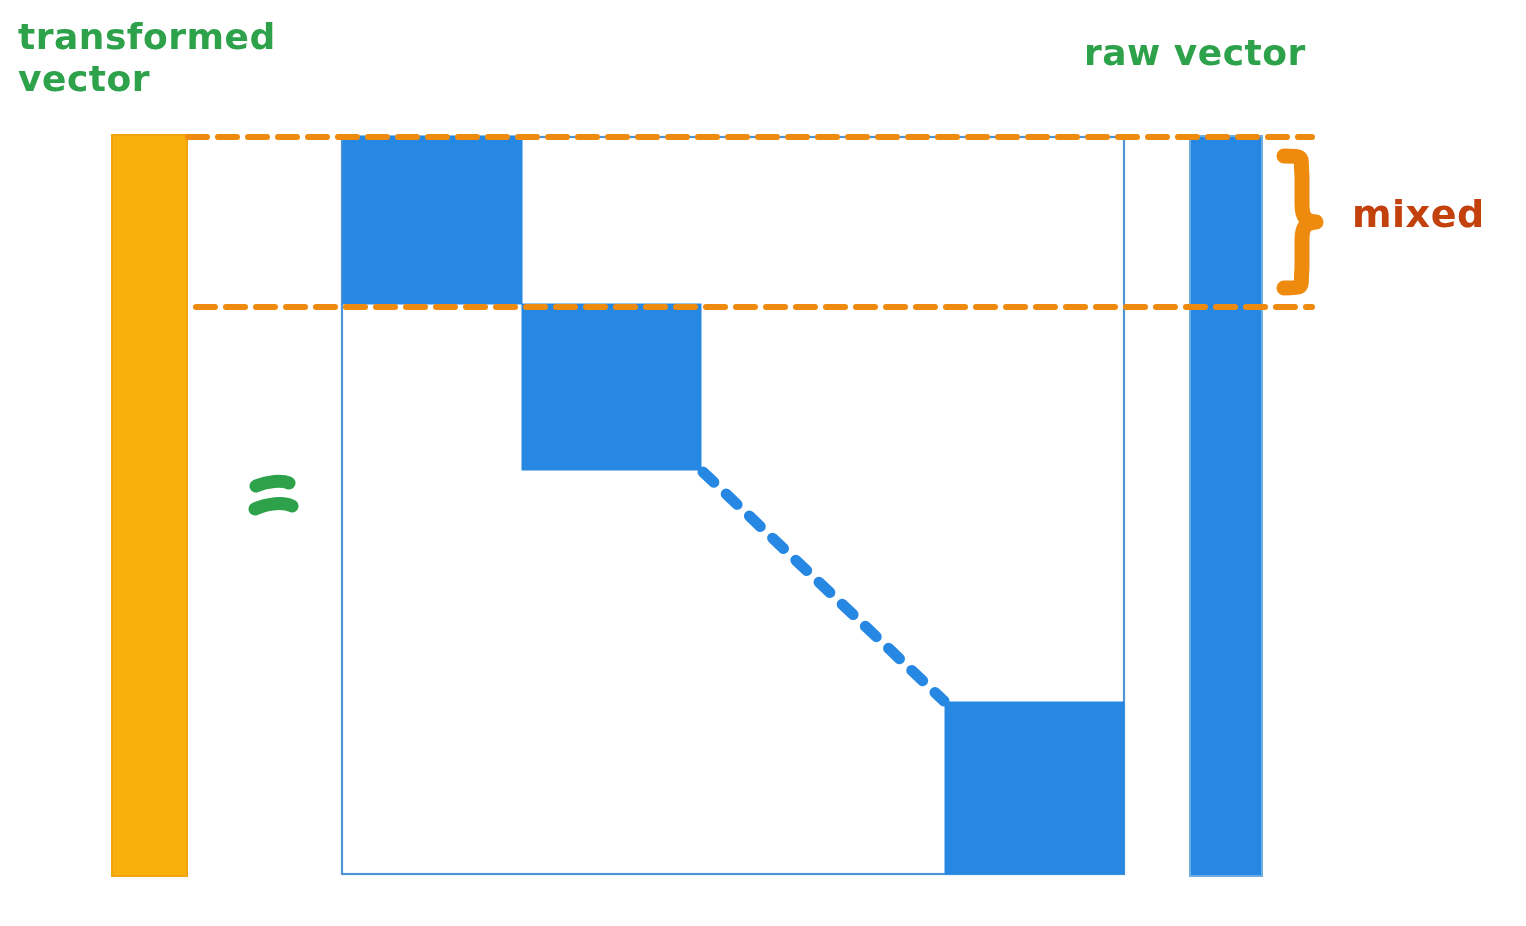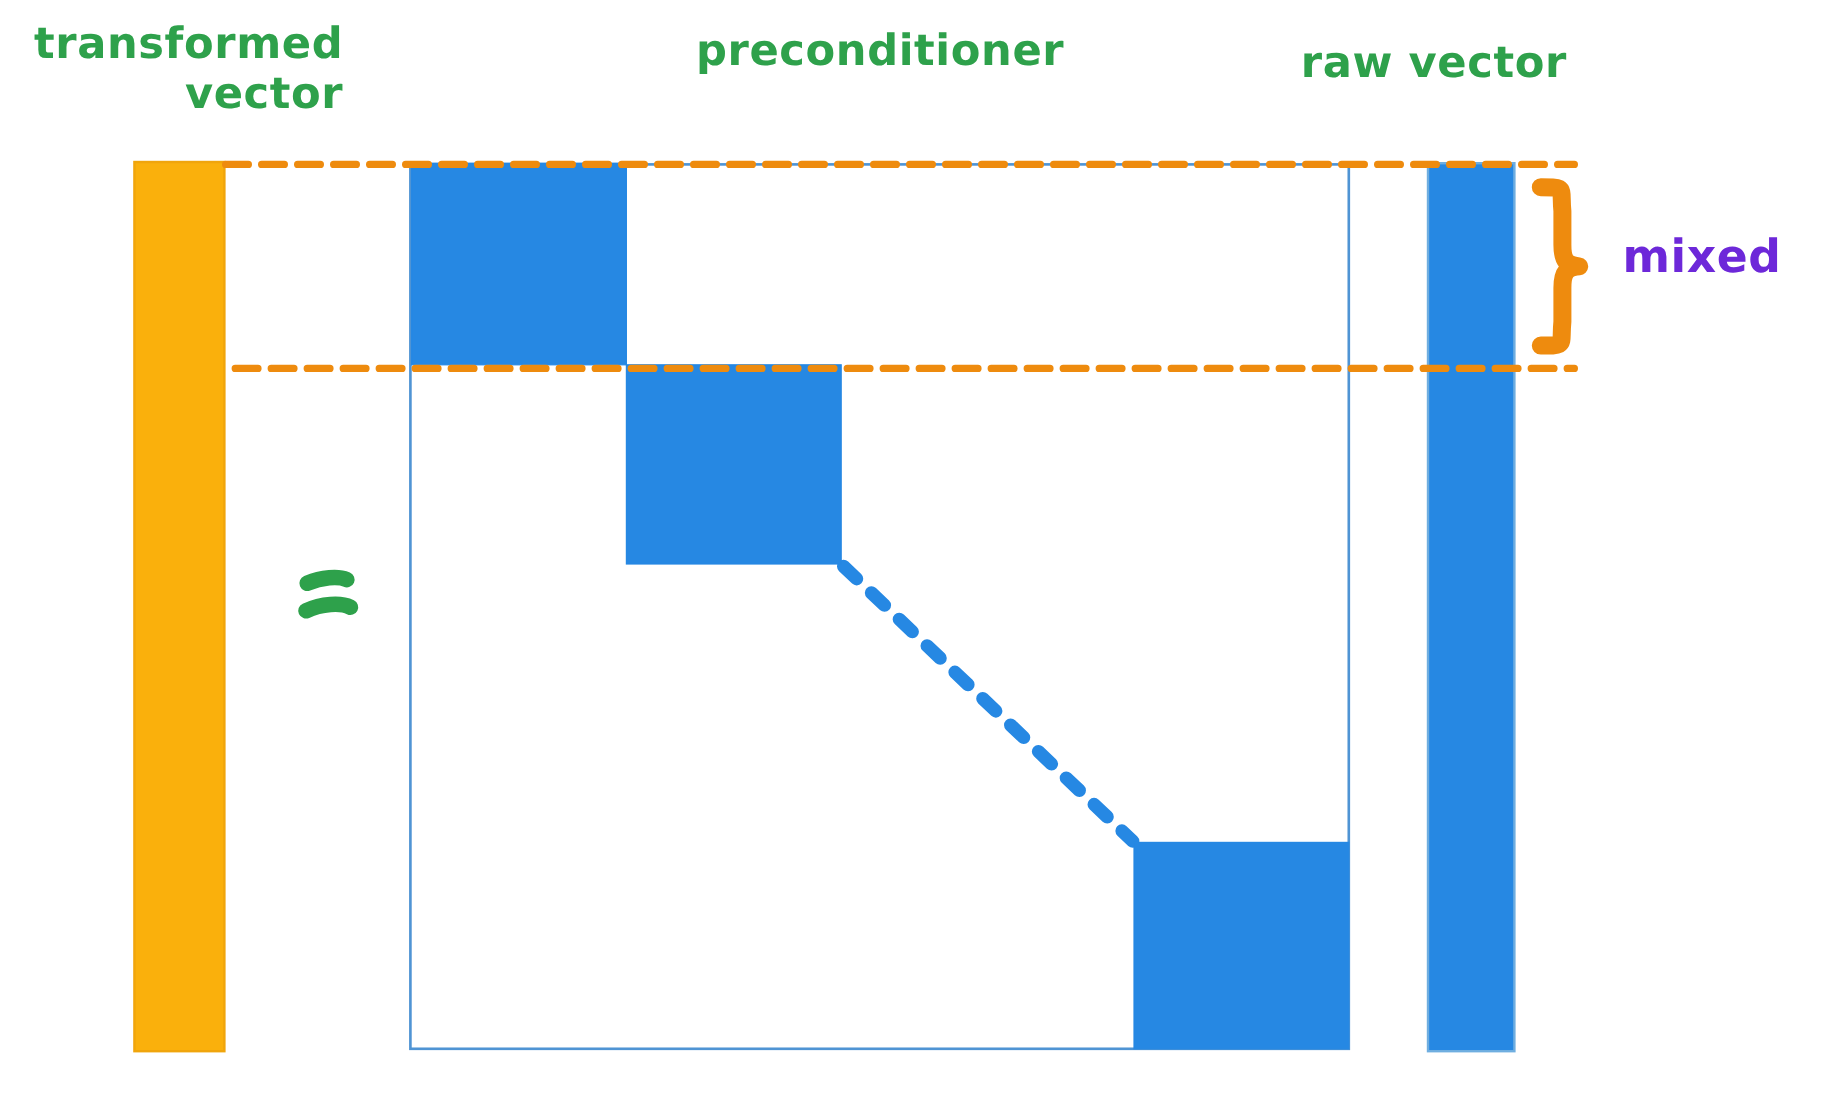--- a/index.html
+++ b/index.html
@@ -30,27 +30,27 @@
     font-weight: 700;
     letter-spacing: 0.5px;
     white-space: pre;
     line-height: 1.18;
     user-select: none;
   }
   .green-label {
     color: #2EA14B;
   }
   .orange-label {
-    color: #6d28d9;
+    color: #c2410c;
   }
   #label-transformed-vector {
     left: 18px;
     top: 16px;
     width: 268px;
-    text-align: right;
+    text-align: left;
     font-size: 36px;
   }
   #label-preconditioner {
     left: 580px;
     top: 22px;
     font-size: 36px;
   }
   #label-raw-vector {
     left: 1084px;
     top: 32px;
@@ -95,19 +95,18 @@
     <g>
       <path d="M 256 486 C 268 481, 282 480, 289 483" stroke="#2EA14B" stroke-width="13" stroke-linecap="round" fill="none"></path>
       <path d="M 255 509 C 268 503, 284 502, 292 506" stroke="#2EA14B" stroke-width="13" stroke-linecap="round" fill="none"></path>
     </g>
 
   </svg>
 
   <div class="hand-label green-label" id="label-transformed-vector">transformed
 vector</div>
 
-  <div class="hand-label green-label" id="label-preconditioner">preconditioner</div>
 
   <div class="hand-label green-label" id="label-raw-vector">raw vector</div>
 
   <div class="hand-label orange-label" id="label-mixed">mixed</div>
 
 </div>
 
 </body></html>

